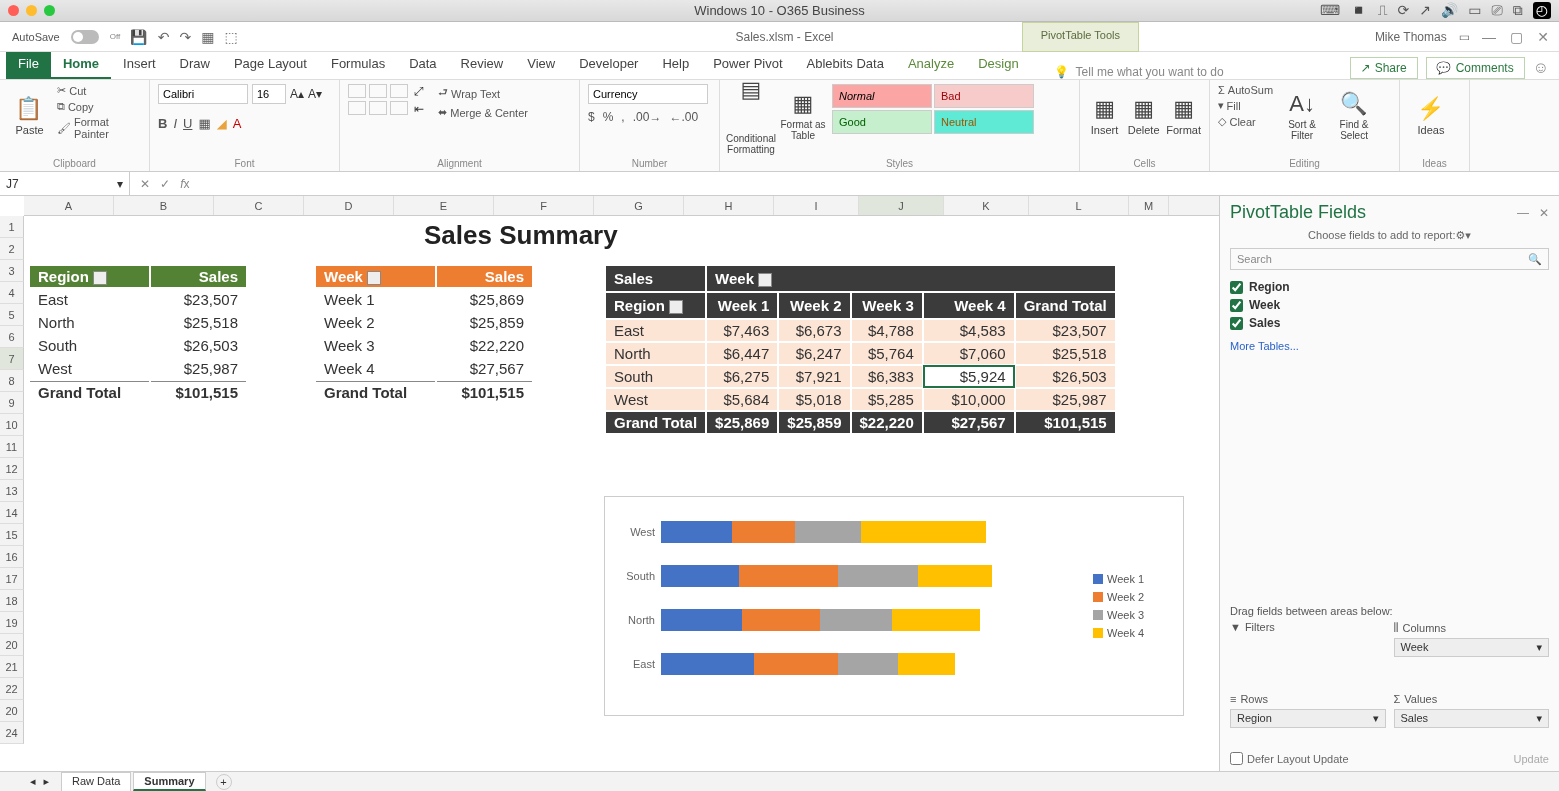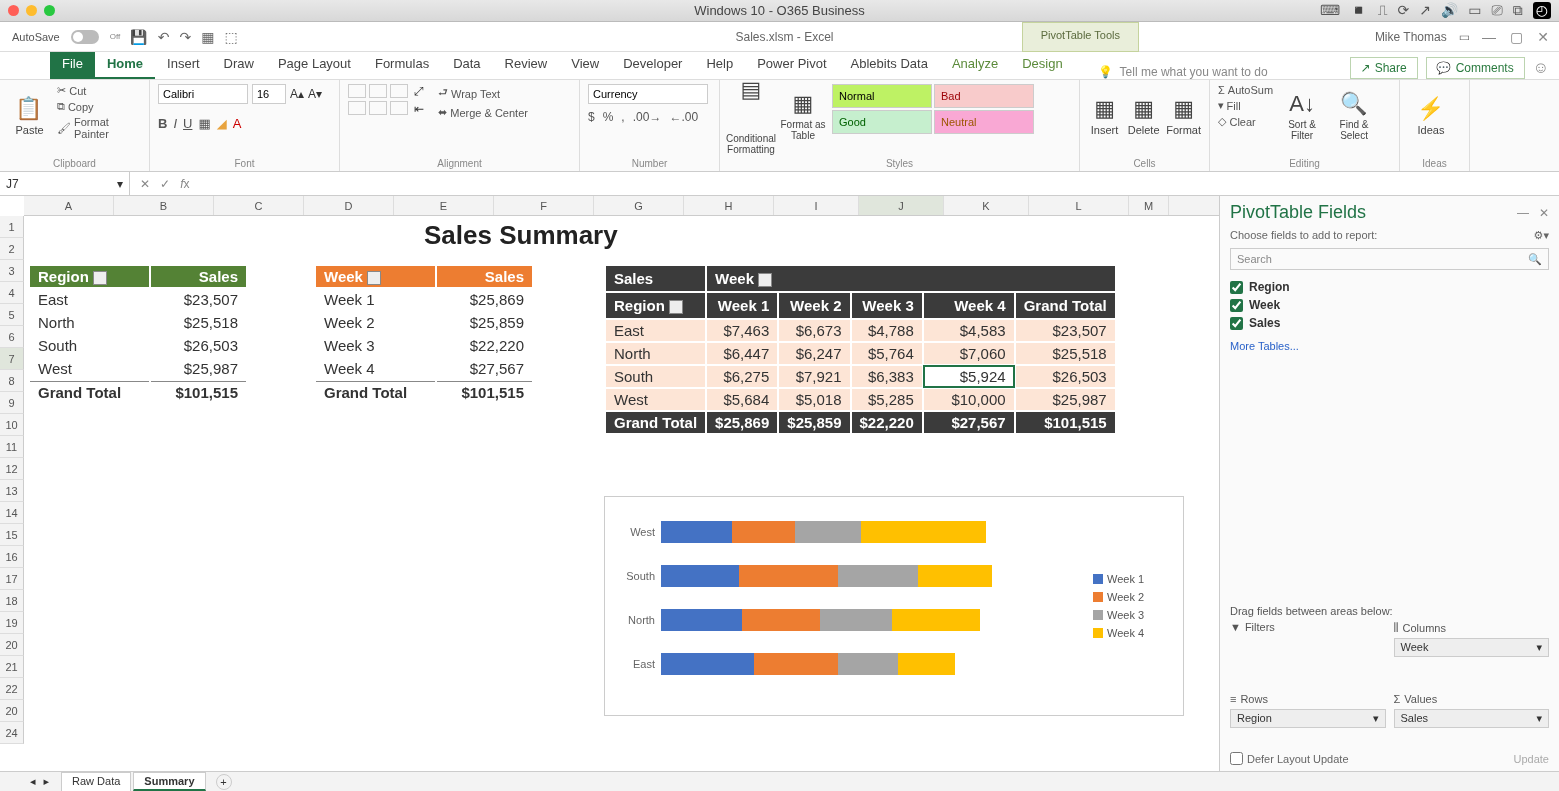--- a/index.html
+++ b/index.html
@@ -96,21 +96,21 @@
 .bar-row { display:flex; align-items:center; height:38px; margin:6px 0;}
 .bar-lbl { width:46px; font-size:11px; color:#666; text-align:right; padding-right:6px;}
 .bar-stack { display:flex; height:22px;}
 .seg { height:100%;}
 .legend { width:80px; font-size:11px; color:#555; display:flex; flex-direction:column; gap:6px; justify-content:center;}
 .legend div{display:flex;align-items:center;gap:4px;}
 .lg-sw { width:10px; height:10px;}
 
 
 .pane h2 { font-size:18px; font-weight:400; color:#217346; margin-bottom:6px; display:flex; justify-content:space-between; align-items:center;}
-.pane-sub { font-size:11px; color:#666; margin-bottom:6px; display:flex; justify-content:space-between;}
+.pane-sub { font-size:11px; color:#666; margin-bottom:6px; display:flex; justify-content:center;}
 .pane-search { border:1px solid #ccc; height:22px; width:100%; padding:0 6px; font-size:11px; color:#888; margin-bottom:8px; display:flex; align-items:center; justify-content:space-between;}
 .fld { display:flex; align-items:center; gap:6px; font-size:12px; padding:2px 0;}
 .fld input{accent-color:#217346;}
 .more-tbl { color:#2a62c9; font-size:11px; margin-top:8px; cursor:pointer;}
 .pane-areas { margin-top:auto;}
 .area-lbl { font-size:11px; color:#555; margin:4px 0;}
 .area-row { display:flex; gap:8px;}
 .area-box { flex:1; }
 .area-hdr { font-size:11px; color:#555; display:flex; align-items:center; gap:4px;}
 .area-field { background:#eee; border:1px solid #ccc; font-size:11px; padding:2px 6px; margin-top:4px; display:flex; justify-content:space-between;}
@@ -167,21 +167,21 @@
     <span>▭</span>
     <div class="win-ctl">
       <span>—</span>
       <span>▢</span>
       <span>✕</span>
     </div>
   </div>
 </div>
 
 <div class="rib-tabs">
-  <div id="rtabs" style="display: flex; margin-left: 44px;">
+  <div id="rtabs" style="display: flex;">
       <div class="rib-tab file">File</div>
       <div class="rib-tab active">Home</div>
       <div class="rib-tab">Insert</div>
       <div class="rib-tab">Draw</div>
       <div class="rib-tab">Page Layout</div>
       <div class="rib-tab">Formulas</div>
       <div class="rib-tab">Data</div>
       <div class="rib-tab">Review</div>
       <div class="rib-tab">View</div>
       <div class="rib-tab">Developer</div>
@@ -282,24 +282,24 @@
     <div class="rgroup-body">
       <div class="big-btn">
           <span class="bicon">▤</span>
           <span style="font-size:10px;text-align:center;margin-top:28px;">Conditional Formatting</span>
         </div>
       <div class="big-btn">
           <span class="bicon">▦</span>
           <span style="font-size:10px;text-align:center;">Format as Table</span>
         </div>
       <div class="style-box" id="style-gallery">
-          <div class="style-cell" style="background: #bef264; color: rgb(0, 0, 0);">Normal</div>
+          <div class="style-cell" style="background: #fca5a5; color: rgb(0, 0, 0); font-style: italic;">Normal</div>
           <div class="style-cell" style="background: rgb(248, 203, 203); color: rgb(156, 0, 6);">Bad</div>
           <div class="style-cell" style="background: rgb(198, 239, 206); color: rgb(0, 97, 0);">Good</div>
-          <div class="style-cell" style="background: #f9a8d4; color: rgb(156, 87, 0);">Neutral</div>
+          <div class="style-cell" style="background: #5eead4; color: rgb(156, 87, 0);">Neutral</div>
         </div>
     </div>
     <div class="rgroup-label">Styles</div>
   </div>
   <div class="rgroup" style="width:130px;">
     <div class="rgroup-body">
       <div class="big-btn">
           <span class="bicon">▦</span>
           <span>Insert</span>
         </div>

